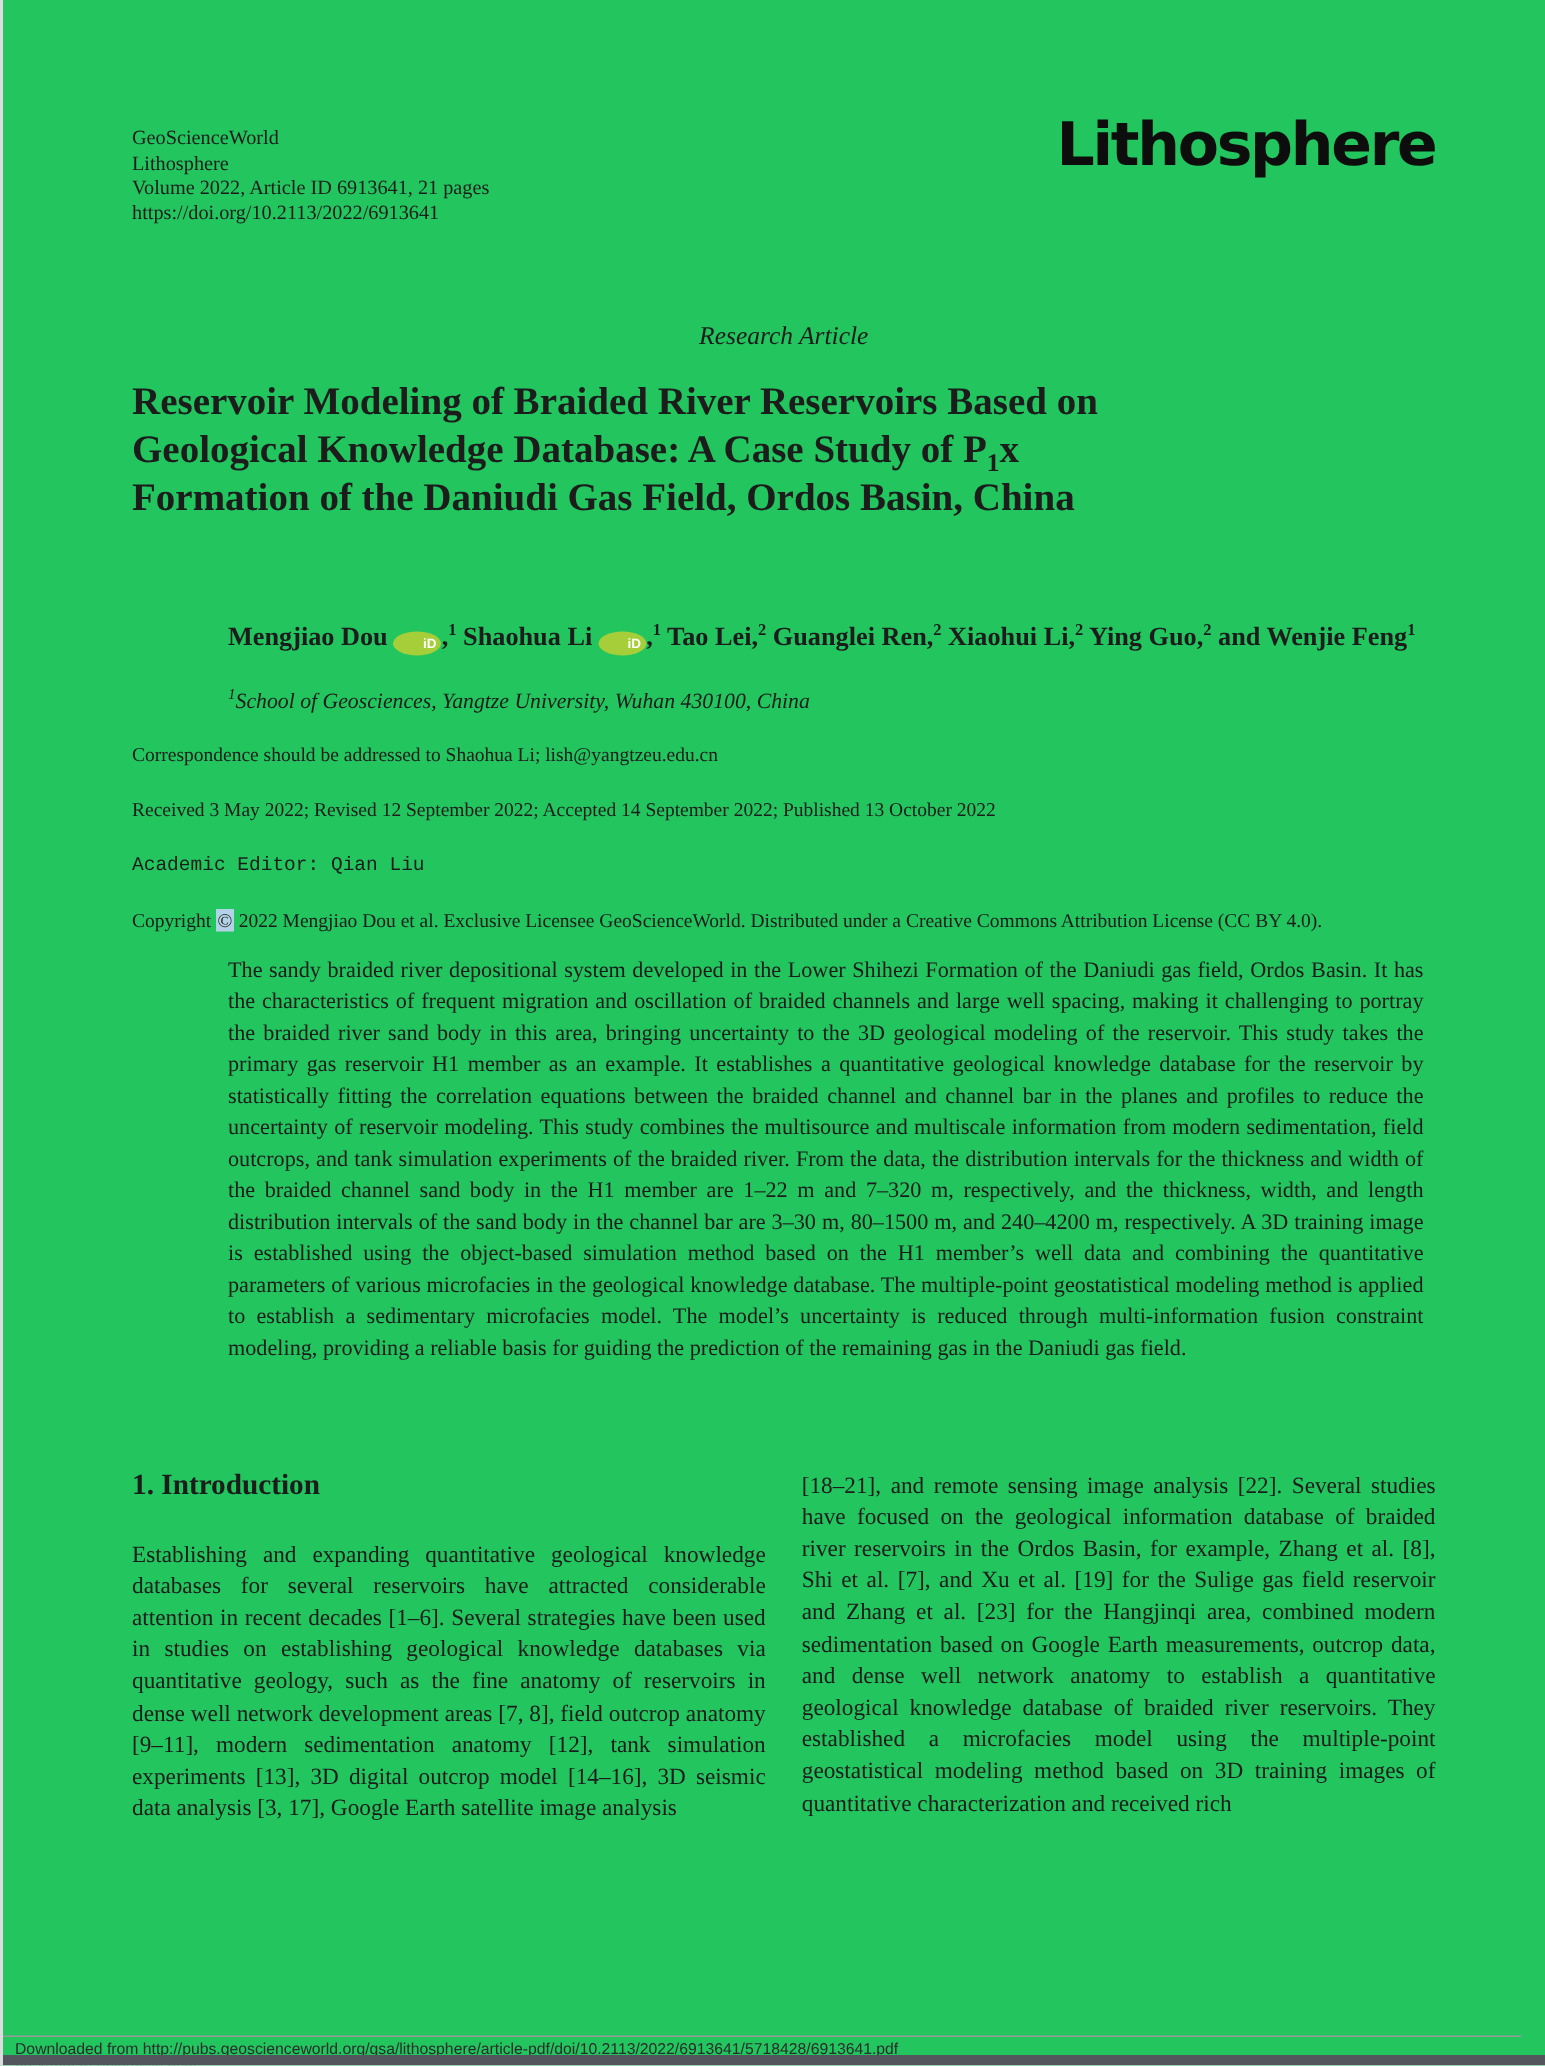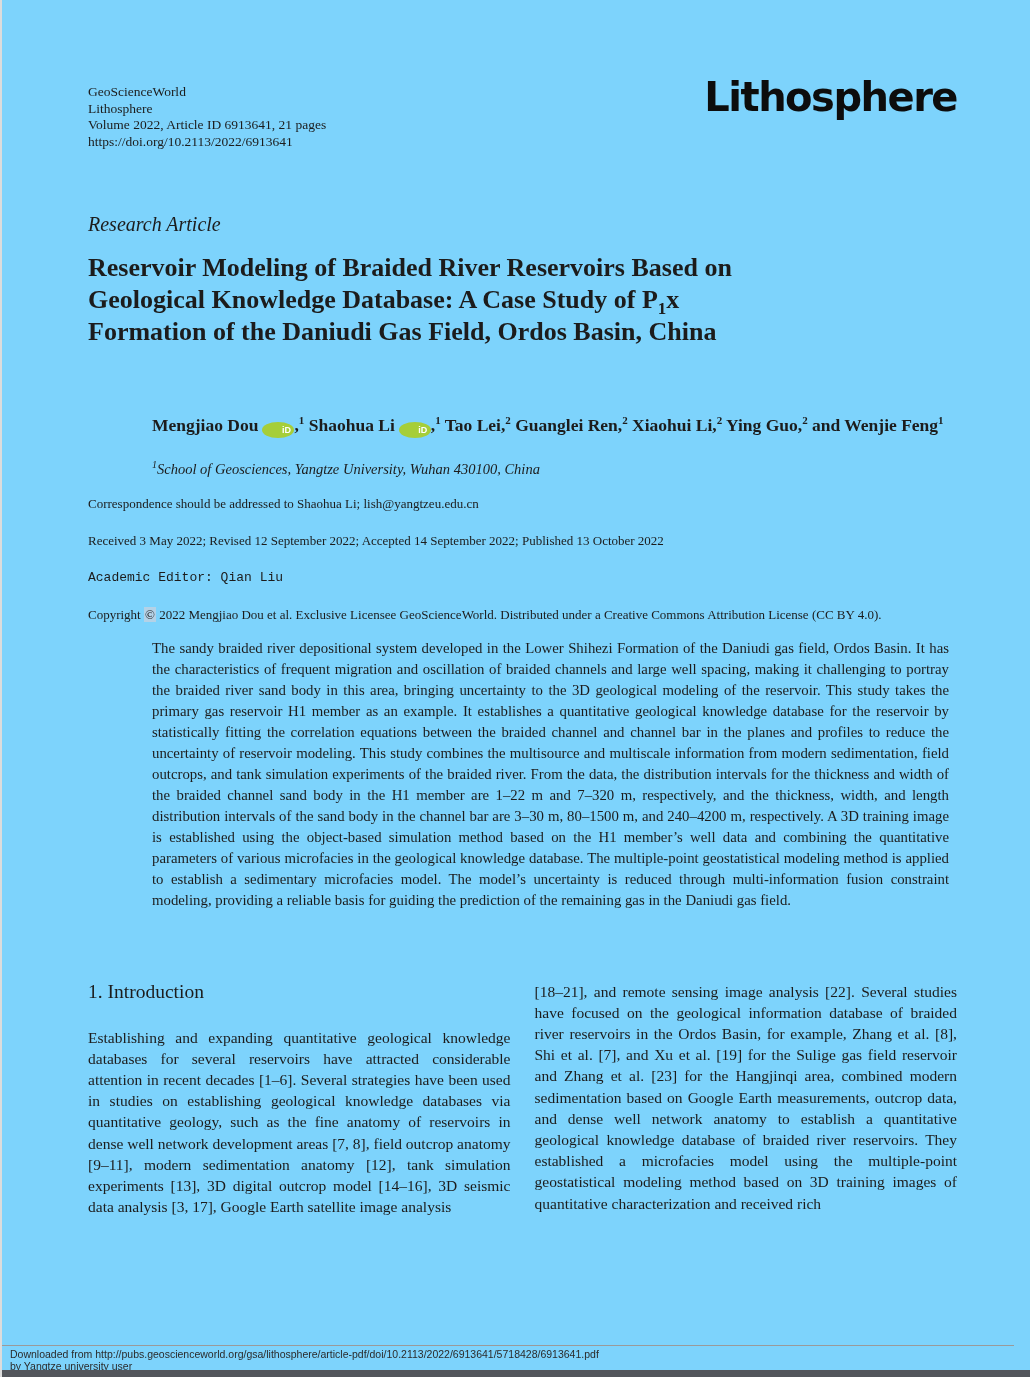--- a/index.html
+++ b/index.html
@@ -1,21 +1,21 @@
 <!DOCTYPE html>
 <html><head>
 <meta charset="utf-8">
 <style>
   html, body { margin: 0; padding: 0; background: #ffffff; }
   .page {
     position: relative;
     width: 1030px;
     height: 1377px;
     box-sizing: border-box;
-    background: #7dd3fc;
+    background: #22c55e;
     border-left: 2px solid #dcdcdc;
     padding: 84px 73px 0 86px;
     font-family: "Liberation Serif", serif;
     color: #1c1c1c;
     overflow: hidden;
   }
   
   .page-header { position: relative; }
   .pub-info { font-size: 13.5px; line-height: 16.5px; }
   .journal-logo {
@@ -25,22 +25,23 @@
     font-family: "DejaVu Sans", sans-serif;
     font-weight: 800;
     font-size: 40px;
     letter-spacing: -1.5px;
     color: #0d0d0d;
   }
   
   .article-type {
     margin-top: 60px;
     font-style: italic;
-    font-size: 20px;
+    font-size: 17px;
     line-height: 28px;
+    text-align: center;
   }
   .article-title {
     margin: 14px 0 0 0;
     font-size: 26px;
     font-weight: bold;
     line-height: 32px;
   }
   .article-title sub { font-size: 17px; line-height: 0; }
   
   .meta-indent { margin-left: 64px; margin-right: 8px; }
@@ -90,34 +91,34 @@
   
   .columns {
     display: flex;
     gap: 24px;
     margin-top: 70px;
   }
   .col { flex: 1; min-width: 0; }
   .section-heading {
     margin: 0 0 24px 0;
     font-size: 19.5px;
-    font-weight: normal;
+    font-weight: bold;
     line-height: 22px;
   }
   .body-text {
     margin: 0;
     font-size: 15.5px;
     line-height: 21.2px;
     text-align: justify;
   }
   
   .page-footer {
     position: absolute;
     left: 0; right: 16px; bottom: 0;
-    height: 32px;
+    height: 20px;
     box-sizing: border-box;
     border-top: 1px solid #9a9a9a;
     padding: 3px 0 0 8px;
     font-family: "Liberation Sans", sans-serif;
     font-size: 10.5px;
     line-height: 11.5px;
     color: #2b2b2b;
     overflow: hidden;
   }
   .bottom-bar {

